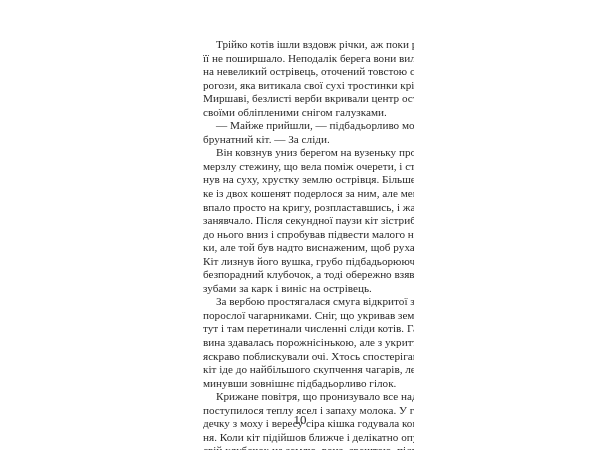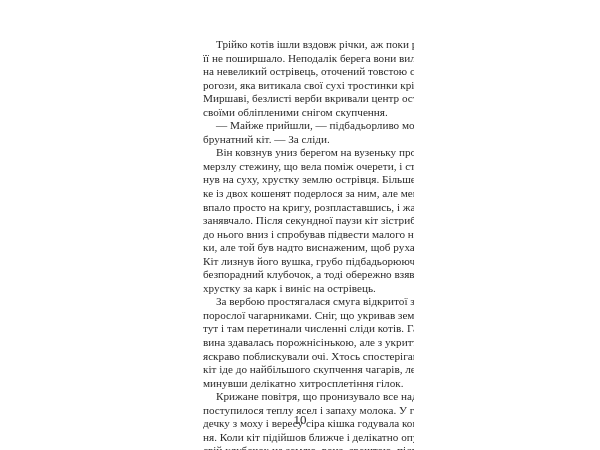--- a/index.html
+++ b/index.html
@@ -50,40 +50,40 @@
   </style>
 </head>
 <body>
 
 <div class="page" id="page-text">
     <span class="line indent">Трійко котів ішли вздовж річки, аж поки русло</span>
     <span class="line">її не поширшало. Неподалік берега вони вилізли</span>
     <span class="line">на невеликий острівець, оточений товстою стіною</span>
     <span class="line">рогози, яка витикала свої сухі тростинки крізь лід.</span>
     <span class="line">Миршаві, безлисті верби вкривали центр острівця</span>
-    <span class="line last">своїми обліпленими снігом скупчення.</span>
+    <span class="line last">своїми обліпленими снігом галузками.</span>
     <span class="line indent">— Майже прийшли, — підбадьорливо мовив</span>
     <span class="line last">брунатний кіт. — За сліди.</span>
     <span class="line indent">Він ковзнув униз берегом на вузеньку про-</span>
     <span class="line">мерзлу стежину, що вела поміж очерети, і стриб-</span>
     <span class="line">нув на суху, хрустку землю острівця. Більшень-</span>
     <span class="line">ке із двох кошенят подерлося за ним, але менше</span>
     <span class="line">впало просто на кригу, розпластавшись, і жалісно</span>
     <span class="line">занявчало. Після секундної паузи кіт зістрибнув</span>
     <span class="line">до нього вниз і спробував підвести малого на лап-</span>
     <span class="line">ки, але той був надто виснаженим, щоб рухатись.</span>
     <span class="line">Кіт лизнув його вушка, грубо підбадьорюючи цей</span>
     <span class="line">безпорадний клубочок, а тоді обережно взяв його</span>
-    <span class="line last">хрустку за карк і виніс на острівець.</span>
+    <span class="line last">зубами за карк і виніс на острівець.</span>
     <span class="line indent">За вербою простягалася смуга відкритої землі,</span>
     <span class="line">порослої чагарниками. Сніг, що укривав землю,</span>
     <span class="line">тут і там перетинали численні сліди котів. Гали-</span>
     <span class="line">вина здавалась порожнісінькою, але з укриття</span>
     <span class="line">яскраво поблискували очі. Хтось спостерігав, як</span>
     <span class="line">кіт іде до найбільшого скупчення чагарів, легко</span>
-    <span class="line last">минувши делікатно хитросплетіння гілок.</span>
+    <span class="line last">минувши зовнішнє підбадьорливо гілок.</span>
     <span class="line indent">Крижане повітря, що пронизувало все надворі,</span>
     <span class="line">поступилося теплу ясел і запаху молока. У гніз-</span>
     <span class="line">дечку з моху і вересу сіра кішка годувала кошен-</span>
     <span class="line">ня. Коли кіт підійшов ближче і делікатно опустив</span>
     <span class="line">свій клубочок на землю, вона, зрештою, підвела</span>
   </div>
 <div class="page-number">10</div>
 
 </body></html>

